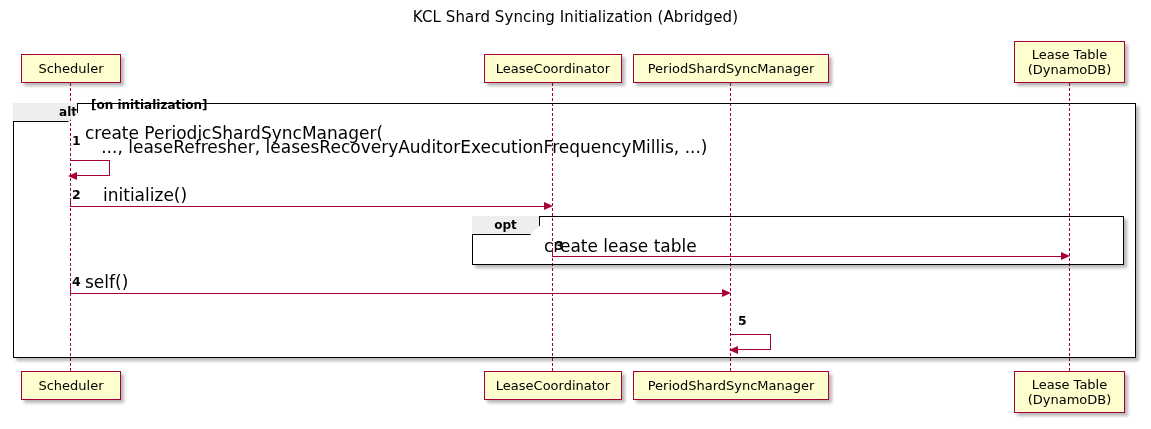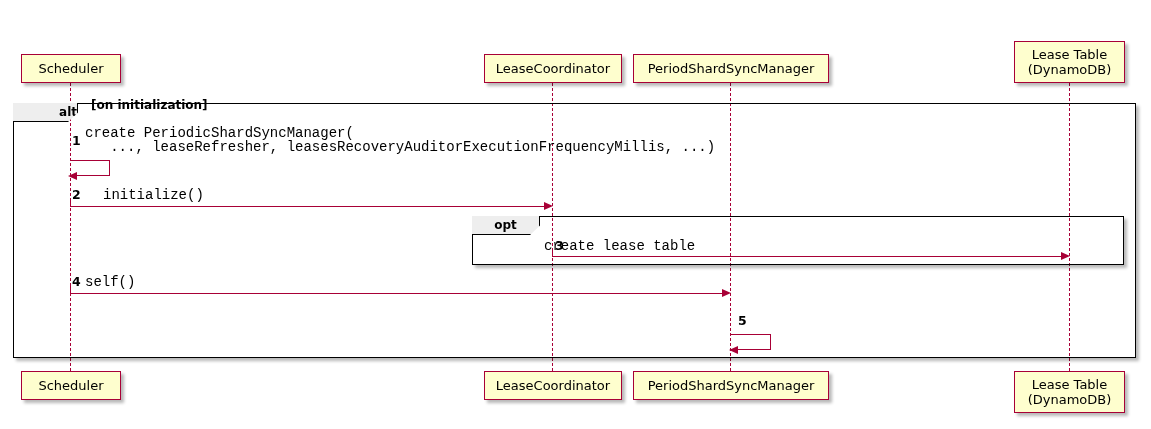--- a/index.html
+++ b/index.html
@@ -52,40 +52,41 @@
     position:absolute;width:0;height:0;
     border-top:4.5px solid transparent;border-bottom:4.5px solid transparent;
     border-left:9px solid #A80036;
   }
   .arrow-l{
     position:absolute;width:0;height:0;
     border-top:4.5px solid transparent;border-bottom:4.5px solid transparent;
     border-right:9px solid #A80036;
   }
   .msg-text{
-    position:absolute;font-size:14px;color:#000;white-space:pre;line-height:14px;font-family:Liberation Mono, monospace;
+    position:absolute;font-size:17px;color:#000;white-space:pre;line-height:14px;
   }
   .msg-num{
     position:absolute;font-size:12.5px;color:#000;font-weight:bold;
   }
   
   .selfloop{
     position:absolute;box-sizing:border-box;
     border-top:1.4px solid #A80036;
     border-right:1.4px solid #A80036;
     border-bottom:1.4px solid #A80036;
   }
   
   .stub{position:absolute;width:1.6px;background:#A80036;}
 </style>
 </head>
 <body>
 
 <div id="canvas">
 
+  <div class="title">KCL Shard Syncing Initialization (Abridged)</div>
 
   <div class="lifeline" style="left:70px;top:83px;height:288px;"></div>
   <div class="lifeline" style="left:552px;top:83px;height:288px;"></div>
   <div class="lifeline" style="left:730px;top:83px;height:288px;"></div>
   <div class="lifeline" style="left:1069px;top:83px;height:288px;"></div>
 
   <div class="plabel" style="left:21px;top:54px;width:100px;height:29px;">
     <span>Scheduler</span>
   </div>
   <div class="plabel" style="left:484px;top:54px;width:138px;height:29px;">

